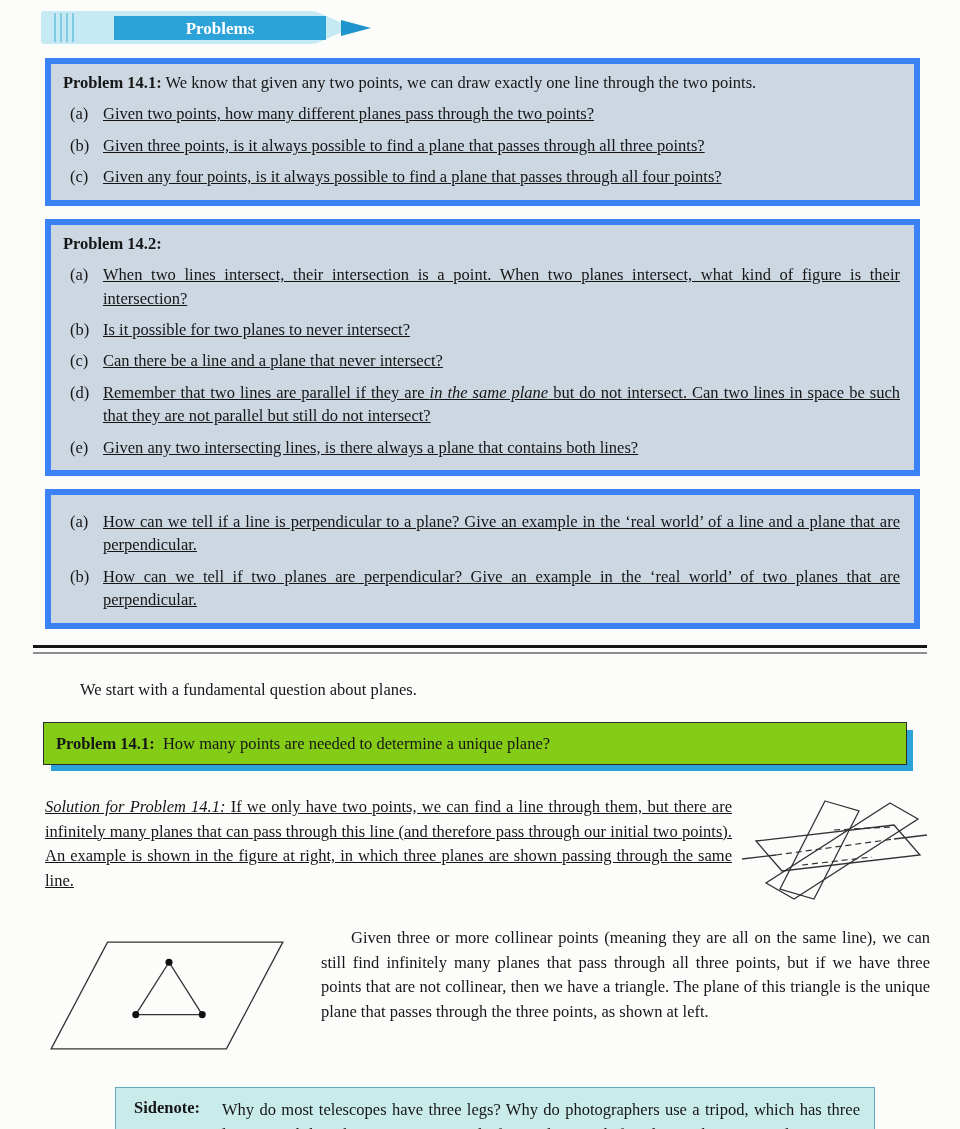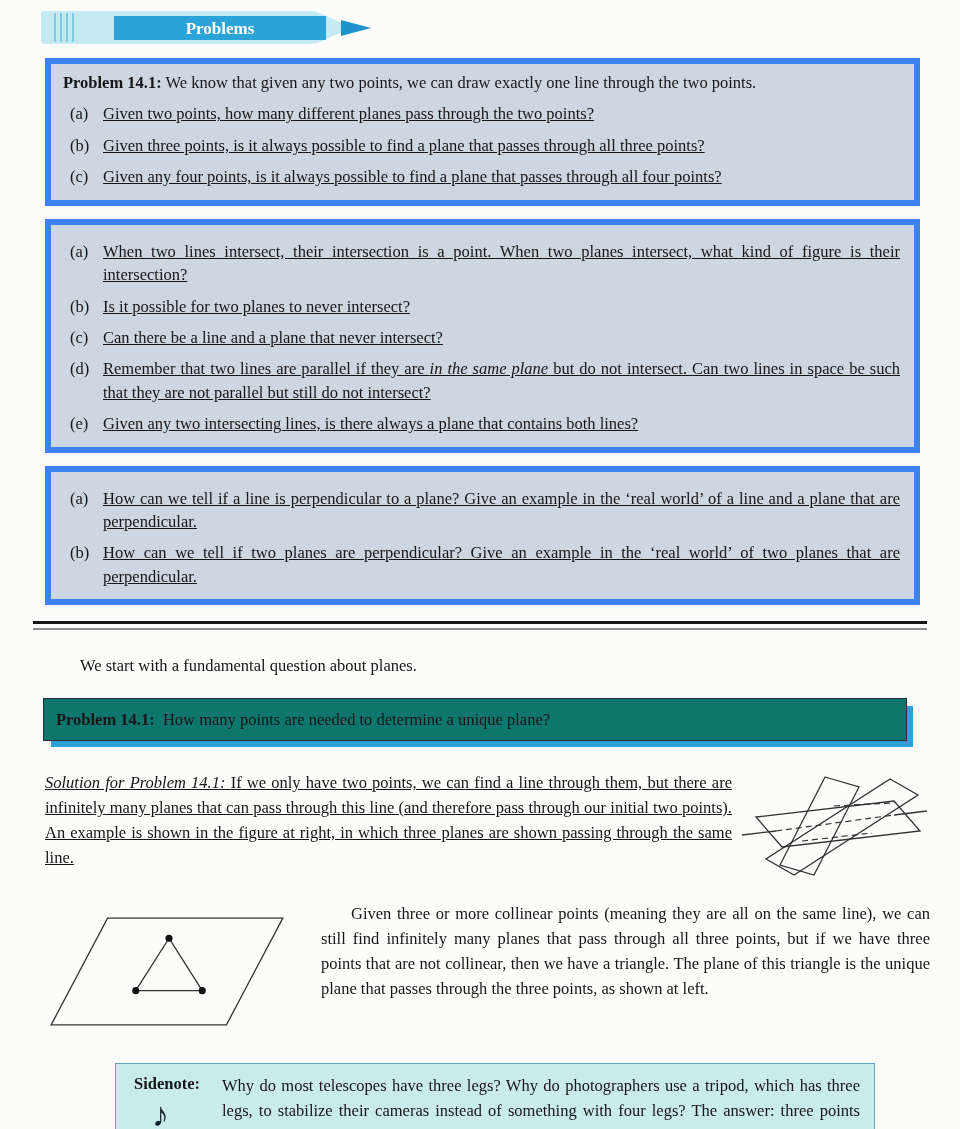--- a/index.html
+++ b/index.html
@@ -30,21 +30,21 @@
   .divider{margin:16px 0 0 33px;width:894px;}
   .divider .l1{border-top:3px solid #151515;}
   .divider .l2{margin-top:4px;border-top:2px solid #8e8e8e;}
 
   
   .lead-para{margin:26px 0 0 80px;}
 
   
   .pbar{
     box-sizing:border-box;margin:22px 0 0 43px;width:864px;
-    background:#0f766e;border:1px solid #2b2b2b;
+    background:#84cc16;border:1px solid #2b2b2b;
     padding:9px 12px;line-height:1.4;
     box-shadow:7px 7px 0 -1px #2ba2d8;
   }
 
   
   .solution{display:flex;margin:30px 0 0 45px;width:885px;gap:10px;}
   .solution .stext{flex:1;text-align:justify;line-height:1.5;text-decoration:underline;}
   .solution .fig{flex:0 0 188px;padding-top:2px;}
 
   
@@ -94,20 +94,21 @@
     <span class="marker">(b)</span>
     <span class="itext">Given three points, is it always possible to find a plane that passes through all three points?</span>
   </div>
   <div class="item">
     <span class="marker">(c)</span>
     <span class="itext">Given any four points, is it always possible to find a plane that passes through all four points?</span>
   </div>
 </div>
 
 <div class="pbox">
+  <div class="intro"><span class="b">Problem 14.2:</span></div>
   <div class="item">
     <span class="marker">(a)</span>
     <span class="itext">When two lines intersect, their intersection is a point.  When two planes intersect, what kind of figure is their intersection?</span>
   </div>
   <div class="item">
     <span class="marker">(b)</span>
     <span class="itext">Is it possible for two planes to never intersect?</span>
   </div>
   <div class="item">
     <span class="marker">(c)</span>

